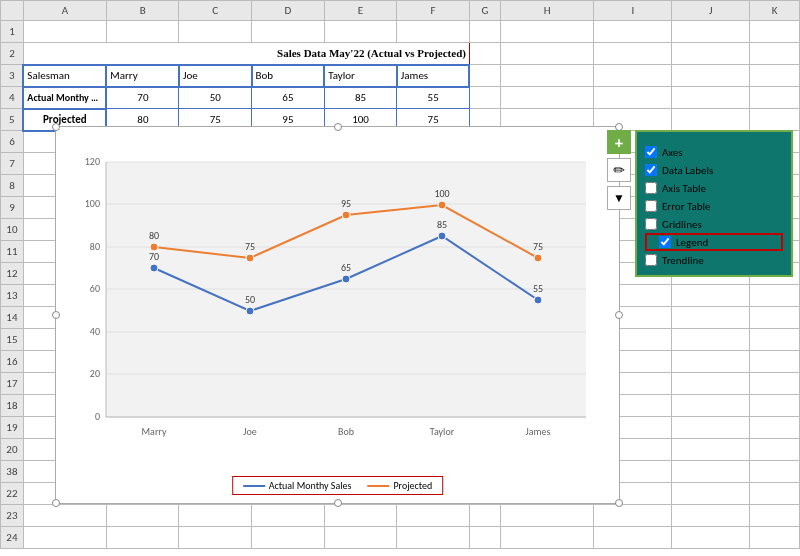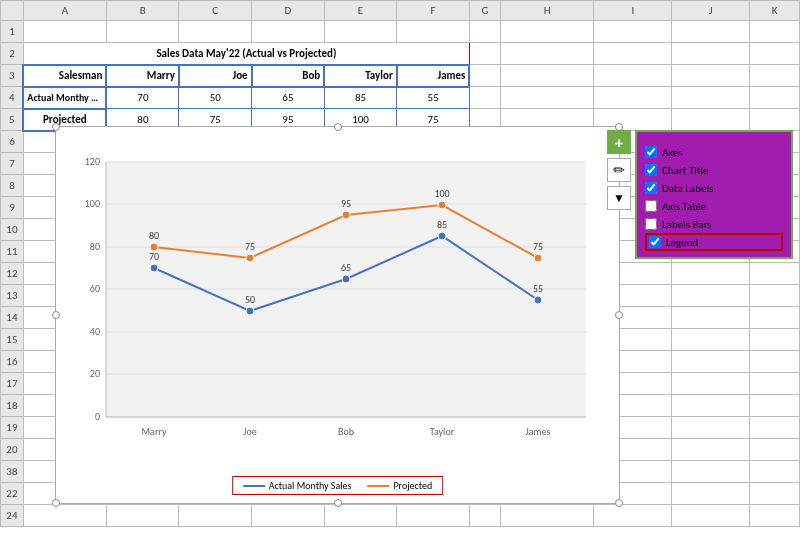--- a/index.html
+++ b/index.html
@@ -51,30 +51,31 @@
       font-weight: normal;
       color: #444;
       height: 20px;
     }
 
     
     .title-merged {
       background: #f2dcdb;
       font-weight: bold;
       font-size: 13px;
-      text-align: center;
+      text-align: right;
       border: 1px solid #c00000 !important;
       color: #000;
+      font-family: Liberation Serif, serif;
     }
 
     
     .tbl-head {
       background: #dce6f1;
-      font-weight: bold;
-      text-align: right;
+      font-weight: normal;
+      text-align: left;
       border: 2px solid #4472c4 !important;
       color: #000;
     }
 
     .tbl-data {
       text-align: center;
       border: 1px solid #4472c4 !important;
       background: #fff;
     }
 
@@ -96,21 +97,21 @@
       background: #fff;
       border: 1px solid #aaa;
     }
 
     
     .chart-elements-panel {
       position: absolute;
       top: 130px;
       left: 635px;
       width: 158px;
-      background: #a21caf;
+      background: #0f766e;
       border: 2px solid #70ad47;
       padding: 6px 8px;
       z-index: 10;
     }
 
     .panel-title {
       font-weight: bold;
       font-size: 11px;
       margin-bottom: 5px;
       color: #000;
@@ -596,20 +597,34 @@
           <td></td>
           <td></td>
           <td></td>
           <td></td>
           <td></td>
           <td></td>
           <td></td>
           <td></td>
         </tr>
         <tr>
+          <td class="rh">23</td>
+          <td></td>
+          <td></td>
+          <td></td>
+          <td></td>
+          <td></td>
+          <td></td>
+          <td></td>
+          <td></td>
+          <td></td>
+          <td></td>
+          <td></td>
+        </tr>
+        <tr>
           <td class="rh">24</td>
           <td></td>
           <td></td>
           <td></td>
           <td></td>
           <td></td>
           <td></td>
           <td></td>
           <td></td>
           <td></td>
@@ -719,34 +734,38 @@
 
   <div class="chart-elements-panel">
     <div class="panel-title"></div>
     <div id="panel-items-container">
         <div class="panel-item">
           <input type="checkbox" checked="" style="">
           <span>Axes</span>
         </div>
         <div class="panel-item">
           <input type="checkbox" checked="" style="">
-          <span>Chart Title</span>
-        </div>
-        <div class="panel-item">
-          <input type="checkbox" checked="" style="">
           <span>Data Labels</span>
         </div>
         <div class="panel-item">
           <input type="checkbox" style="">
           <span>Axis Table</span>
         </div>
         <div class="panel-item">
           <input type="checkbox" style="">
-          <span>Labels Bars</span>
+          <span>Error Table</span>
         </div>
-        <div class="panel-item" style="border: 2px solid rgb(192, 0, 0); padding: 0px 2px;">
+        <div class="panel-item">
+          <input type="checkbox" style="">
+          <span>Gridlines</span>
+        </div>
+        <div class="panel-item" style="border: 2px solid rgb(192, 0, 0); padding: 0px 12px;">
           <input type="checkbox" checked="" style="">
           <span>Legend</span>
         </div>
+        <div class="panel-item">
+          <input type="checkbox" style="">
+          <span>Trendline</span>
+        </div>
       </div>
   </div>
 
 </div>
 
 </body></html>

